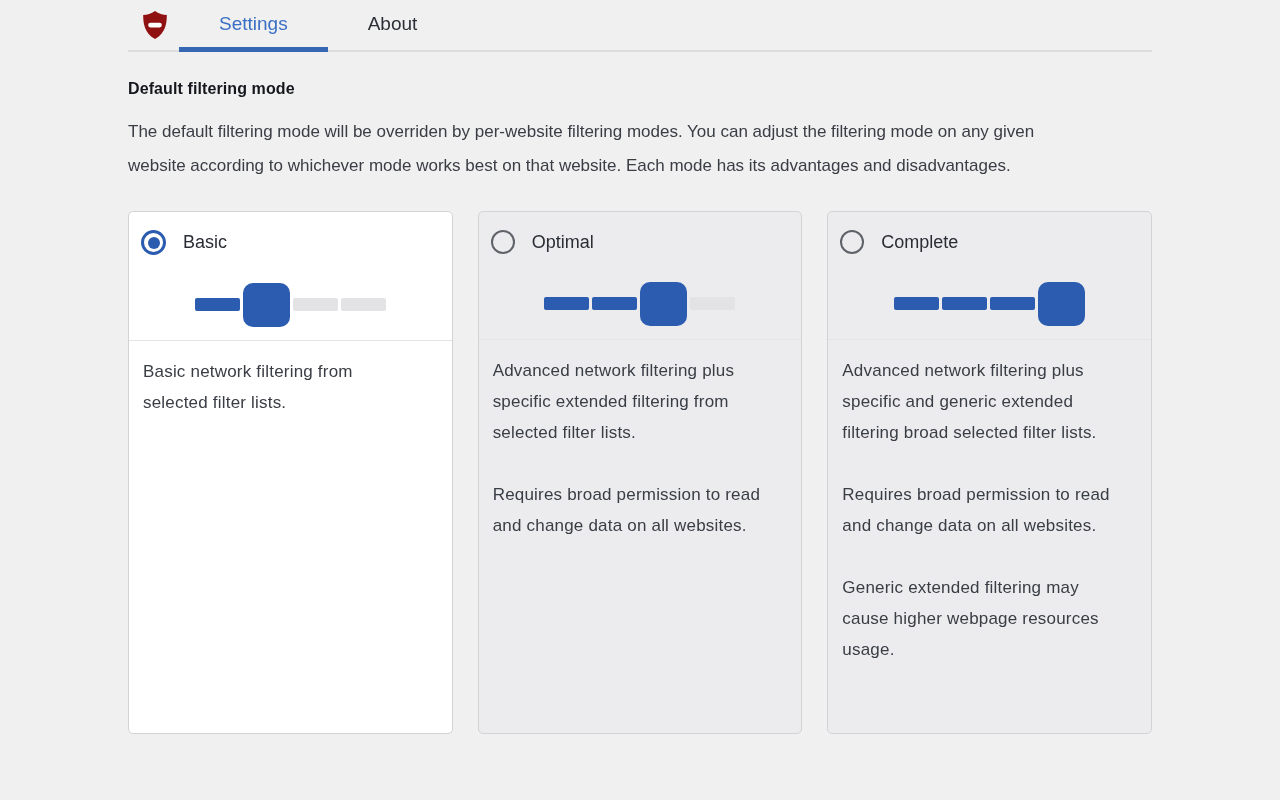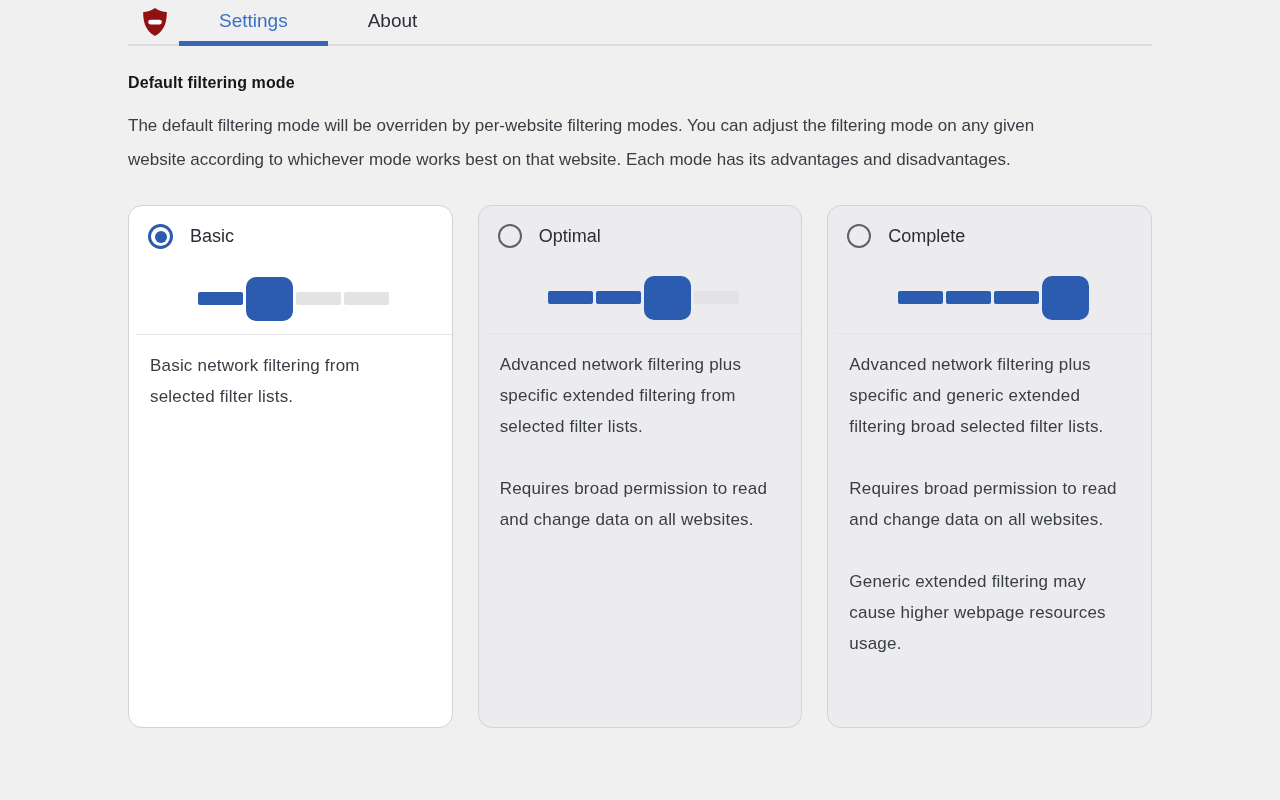--- a/index.html
+++ b/index.html
@@ -19,21 +19,21 @@
   html,body{margin:0;padding:0;}
   body{
     width:1280px;height:800px;overflow:hidden;
     background:var(--page-bg);
     font-family:"Liberation Sans",sans-serif;
     color:var(--text-body);
   }
   .container{width:1024px;margin:0 auto;}
   
   .tabbar{
-    display:flex;align-items:stretch;height:46px;
+    display:flex;align-items:stretch;height:52px;
     border-bottom:2px solid var(--divider-gray);
     padding-left:12px;
   }
   .logo-wrap{display:flex;align-items:center;margin-right:9px;}
   .logo-wrap svg{width:30px;height:30px;display:block;}
   .tab{
     display:flex;align-items:center;justify-content:center;
     padding:0 40px;font-size:19px;cursor:pointer;
     color:#2c2f35;border-bottom:5px solid transparent;
     margin-bottom:-2px;user-select:none;
@@ -48,22 +48,22 @@
     margin:17px 0 0;font-size:17px;line-height:34px;
     color:#3a3d44;max-width:935px;
   }
   
   .modes{
     display:grid;grid-template-columns:repeat(3,1fr);
     gap:25px;margin-top:28px;
   }
   .mode-card{
     height:523px;border:1px solid var(--border-gray);
-    border-radius:14px;background:var(--card-bg);
-    overflow:hidden;cursor:pointer;padding-left:7px;
+    border-radius:5px;background:var(--card-bg);
+    overflow:hidden;cursor:pointer;
   }
   .mode-card.selected{background:var(--card-selected-bg);}
   .mode-header{padding:18px 12px 13px;}
   .radio-row{display:flex;align-items:center;gap:17px;}
   .radio{
     width:24px;height:24px;border-radius:50%;
     border:2px solid #5f6268;position:relative;flex-shrink:0;
     background:transparent;cursor:pointer;
   }
   .radio.checked{border:3px solid var(--control-blue);width:25px;height:25px;}

